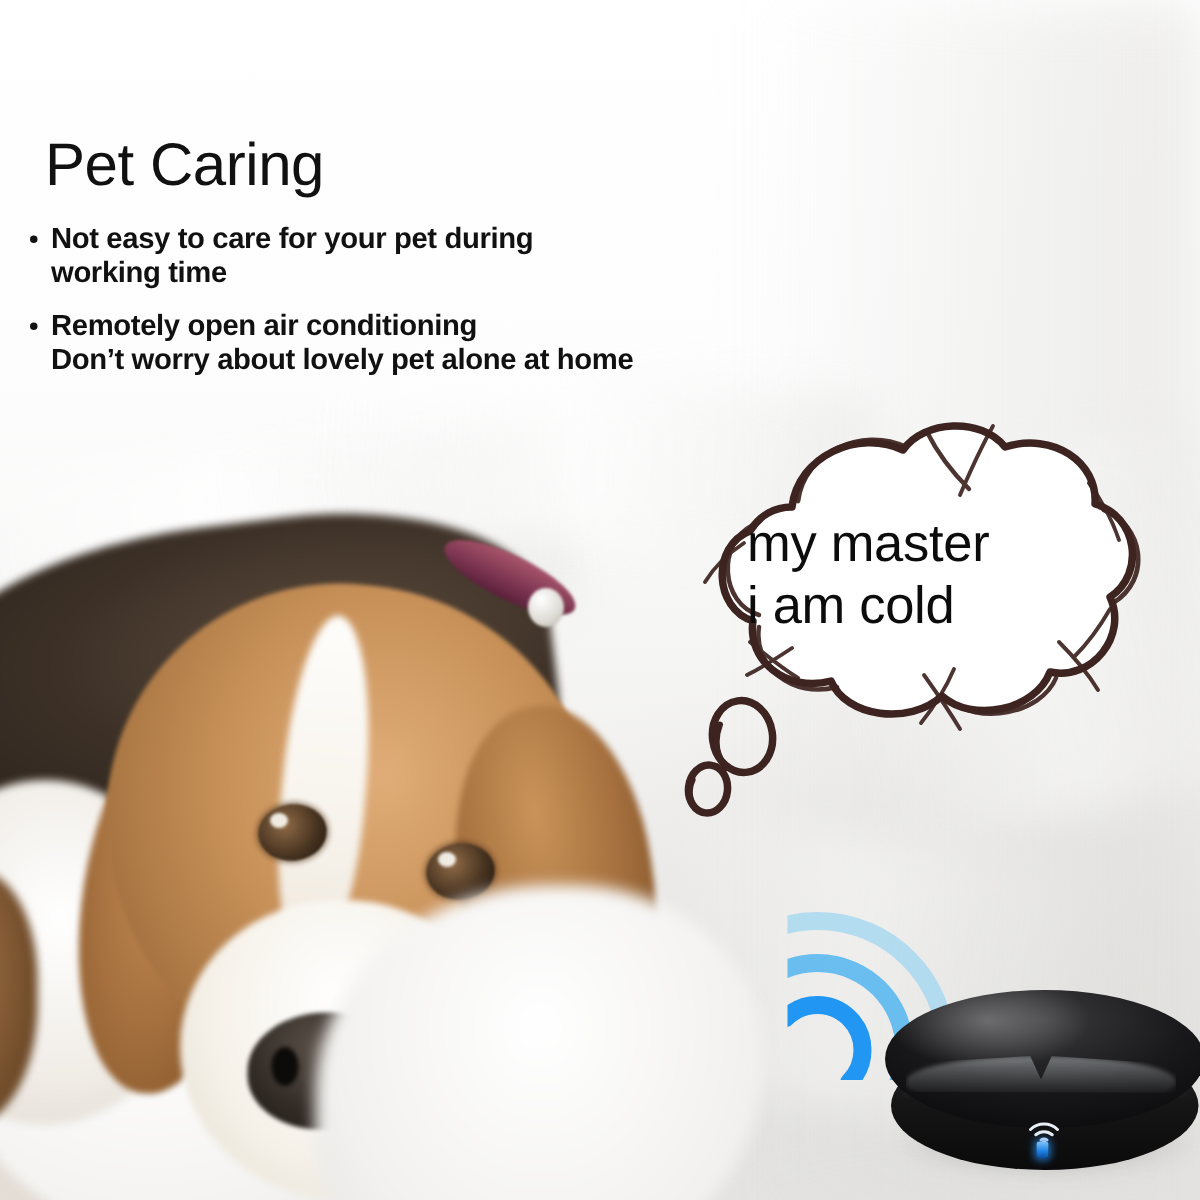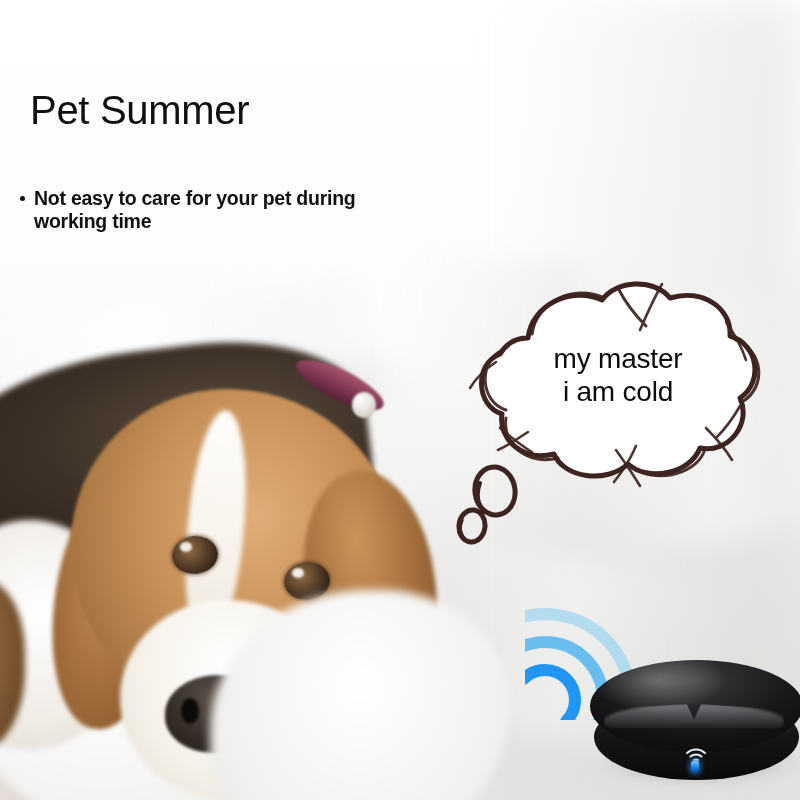--- a/index.html
+++ b/index.html
@@ -151,22 +151,21 @@
     position:absolute; left:352px; top:62px; width:24px; height:26px;
     background: radial-gradient(circle at 35% 30%, #ffffff 0%, #dedbd4 60%, #b9b5ac 100%);
     border-radius: 50%;
     filter: blur(1px);
   }
 
   
   .bubble-wrap { position:absolute; left:440px; top:278px; width:340px; height:270px; }
   .bubble-text {
     position:absolute; left:58px; top:64px; width:240px;
-    text-align:center;
-    font-size: 28px;
+    font-size: 35px;
     line-height: 1.18;
     color: #0c0c0c;
     font-family: "Liberation Sans", sans-serif;
     letter-spacing: -0.2px;
     white-space: pre-line;
   }
   .dot-wrap { position:absolute; left:440px; top:278px; width:340px; height:290px; }
 
   
   .wifi-waves { position:absolute; left:525px; top:600px; width:130px; height:120px; }
@@ -214,21 +213,21 @@
   
   .copy { position:absolute; left:0; top:0; width:520px; }
   .title {
     position:absolute; left:30px; top:90px;
     font-size: 40px;
     font-weight: 400;
     color: #111111;
     letter-spacing: -0.3px;
     line-height: 1;
   }
-  .bullets { position:absolute; left:16px; top:148px; width:480px;margin-top:39px; }
+  .bullets { position:absolute; left:16px; top:148px; width:480px; }
   .bullet {
     position: relative;
     padding-left: 18px;
     margin-bottom: 12px;
     color: #111111;
     font-size: 19.5px;
     font-weight: 600;
     line-height: 1.18;
     letter-spacing: -0.25px;
     white-space: pre-line;
@@ -352,21 +351,23 @@
           <path d="M5.5,8.5 A8.5,8.5 0 0 1 16.5,8.5" stroke-width="2"></path>
           <path d="M9,12 A4,4 0 0 1 13,12" stroke-width="2"></path>
         </g>
         <circle cx="11" cy="14" r="1.6" fill="#e8eef5"></circle>
       </svg>
     </div>
     <div class="dev-led"></div>
   </div>
 
   <div class="copy">
-    <div class="title">Pet Summer</div>
+    <div class="title">Pet Caring</div>
 
     <div class="bullets">
       <div class="bullet">Not easy to care for your pet during
 working time</div>
+      <div class="bullet">Remotely open air conditioning
+Don’t worry about lovely pet alone at home</div>
     </div>
   </div>
 
 </div>
 
 </body></html>

